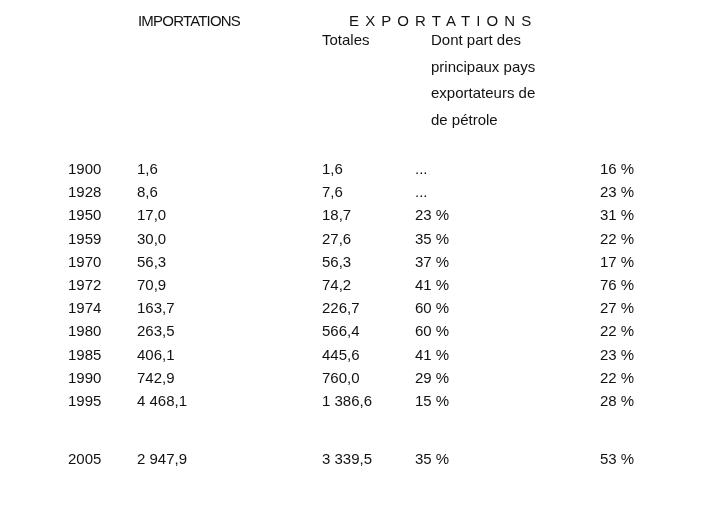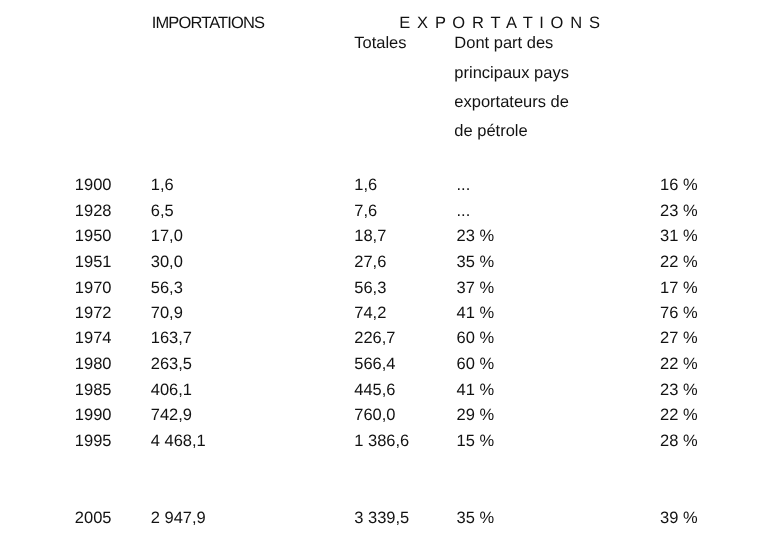--- a/index.html
+++ b/index.html
@@ -9,30 +9,30 @@
     height: 507px;
     background: #ffffff;
     font-family: Liberation Sans, sans-serif;
     color: #121212;
     font-size: 15px;
     overflow: hidden;
   }
   
   .hdr { position: absolute; top: 9px; line-height: 23px; white-space: pre; }
   .hdr-imp { left: 138px; letter-spacing: -0.8px; }
-  .hdr-exp { left: 363px; letter-spacing: 1px; text-align: center; }
+  .hdr-exp { left: 349px; letter-spacing: 1px; text-align: center; }
   
   .sub { position: absolute; top: 27px; line-height: 26.6px; white-space: pre-line; }
   .sub-totales { left: 322px; text-align: center; }
-  .sub-dont { left: 413px; }
+  .sub-dont { left: 431px; }
   .sub-prop { left: 568px; width: 133px; text-align: center; }
   
   .tbody { position: absolute; top: 157px; left: 0; width: 708px; }
   .row { position: relative; height: 23.2px; }
-  .row:last-child { margin-top: 47px; }
+  .row:last-child { margin-top: 35px; }
   .cell { position: absolute; top: 0; line-height: 23.2px; white-space: pre; }
   .c-year { left: 68px; }
   .c-imp  { left: 137px; }
   .c-exp  { left: 322px; }
   .c-dont { left: 415px; }
   .c-prop { left: 600px; }
 </style>
 </head>
 <body>
 
@@ -54,36 +54,36 @@
   <div class="row">
     <span class="cell c-year">1900</span>
     <span class="cell c-imp">1,6</span>
     <span class="cell c-exp">1,6</span>
     <span class="cell c-dont">...</span>
     <span class="cell c-prop">16 %</span>
   </div>
 
   <div class="row">
     <span class="cell c-year">1928</span>
-    <span class="cell c-imp">6,5</span>
+    <span class="cell c-imp">8,6</span>
     <span class="cell c-exp">7,6</span>
     <span class="cell c-dont">...</span>
     <span class="cell c-prop">23 %</span>
   </div>
 
   <div class="row">
     <span class="cell c-year">1950</span>
     <span class="cell c-imp">17,0</span>
     <span class="cell c-exp">18,7</span>
     <span class="cell c-dont">23 %</span>
     <span class="cell c-prop">31 %</span>
   </div>
 
   <div class="row">
-    <span class="cell c-year">1951</span>
+    <span class="cell c-year">1959</span>
     <span class="cell c-imp">30,0</span>
     <span class="cell c-exp">27,6</span>
     <span class="cell c-dont">35 %</span>
     <span class="cell c-prop">22 %</span>
   </div>
 
   <div class="row">
     <span class="cell c-year">1970</span>
     <span class="cell c-imp">56,3</span>
     <span class="cell c-exp">56,3</span>
@@ -137,16 +137,16 @@
     <span class="cell c-exp">1 386,6</span>
     <span class="cell c-dont">15 %</span>
     <span class="cell c-prop">28 %</span>
   </div>
 
   <div class="row">
     <span class="cell c-year">2005</span>
     <span class="cell c-imp">2 947,9</span>
     <span class="cell c-exp">3 339,5</span>
     <span class="cell c-dont">35 %</span>
-    <span class="cell c-prop">39 %</span>
+    <span class="cell c-prop">53 %</span>
   </div>
 </div>
 </div>
 
 </body></html>

